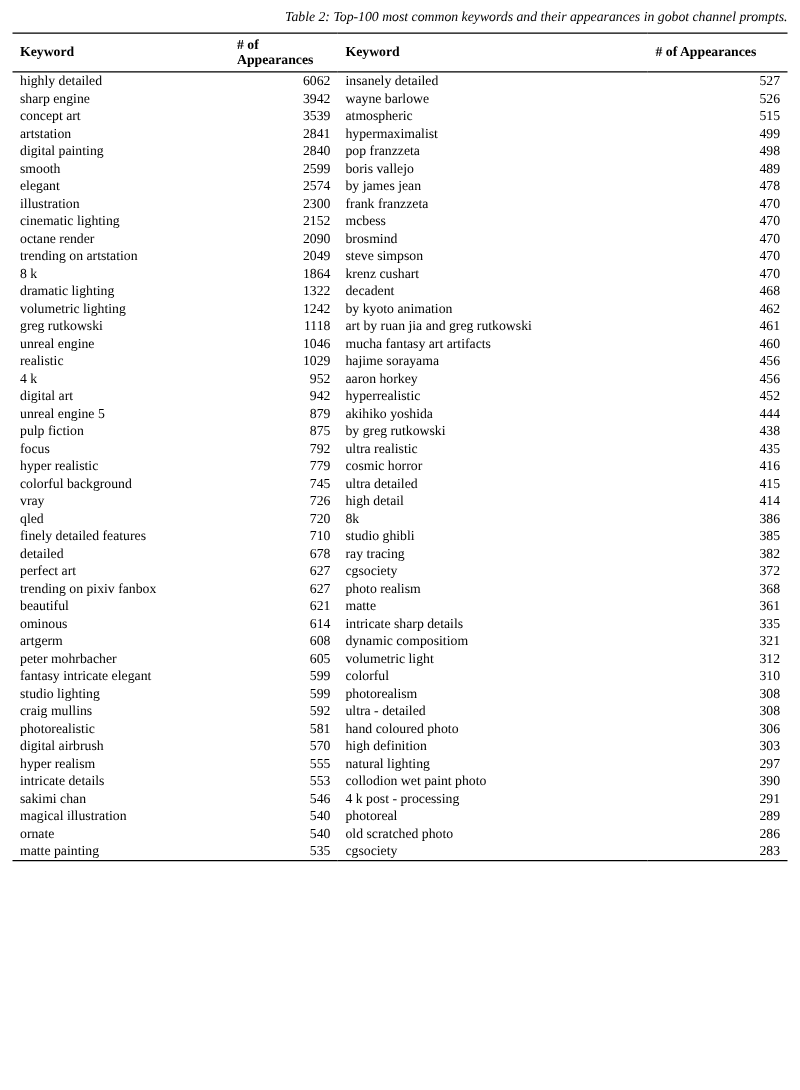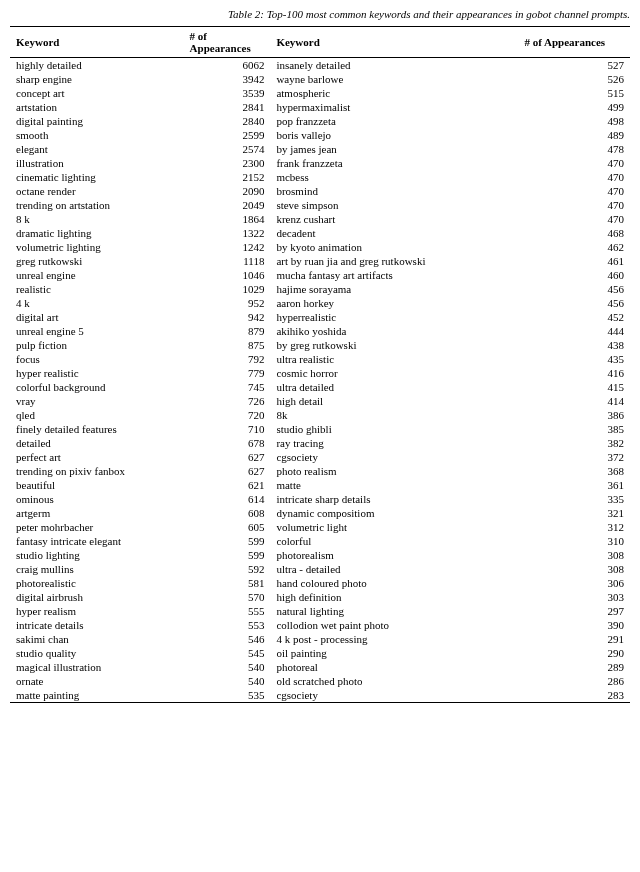--- a/index.html
+++ b/index.html
@@ -325,26 +325,20 @@
         <td>collodion wet paint photo</td>
         <td>390</td>
       </tr>
       <tr>
         <td>sakimi chan</td>
         <td>546</td>
         <td>4 k post - processing</td>
         <td>291</td>
       </tr>
       <tr>
-        <td>studio quality</td>
-        <td>545</td>
-        <td>oil painting</td>
-        <td>290</td>
-      </tr>
-      <tr>
         <td>magical illustration</td>
         <td>540</td>
         <td>photoreal</td>
         <td>289</td>
       </tr>
       <tr>
         <td>ornate</td>
         <td>540</td>
         <td>old scratched photo</td>
         <td>286</td>

